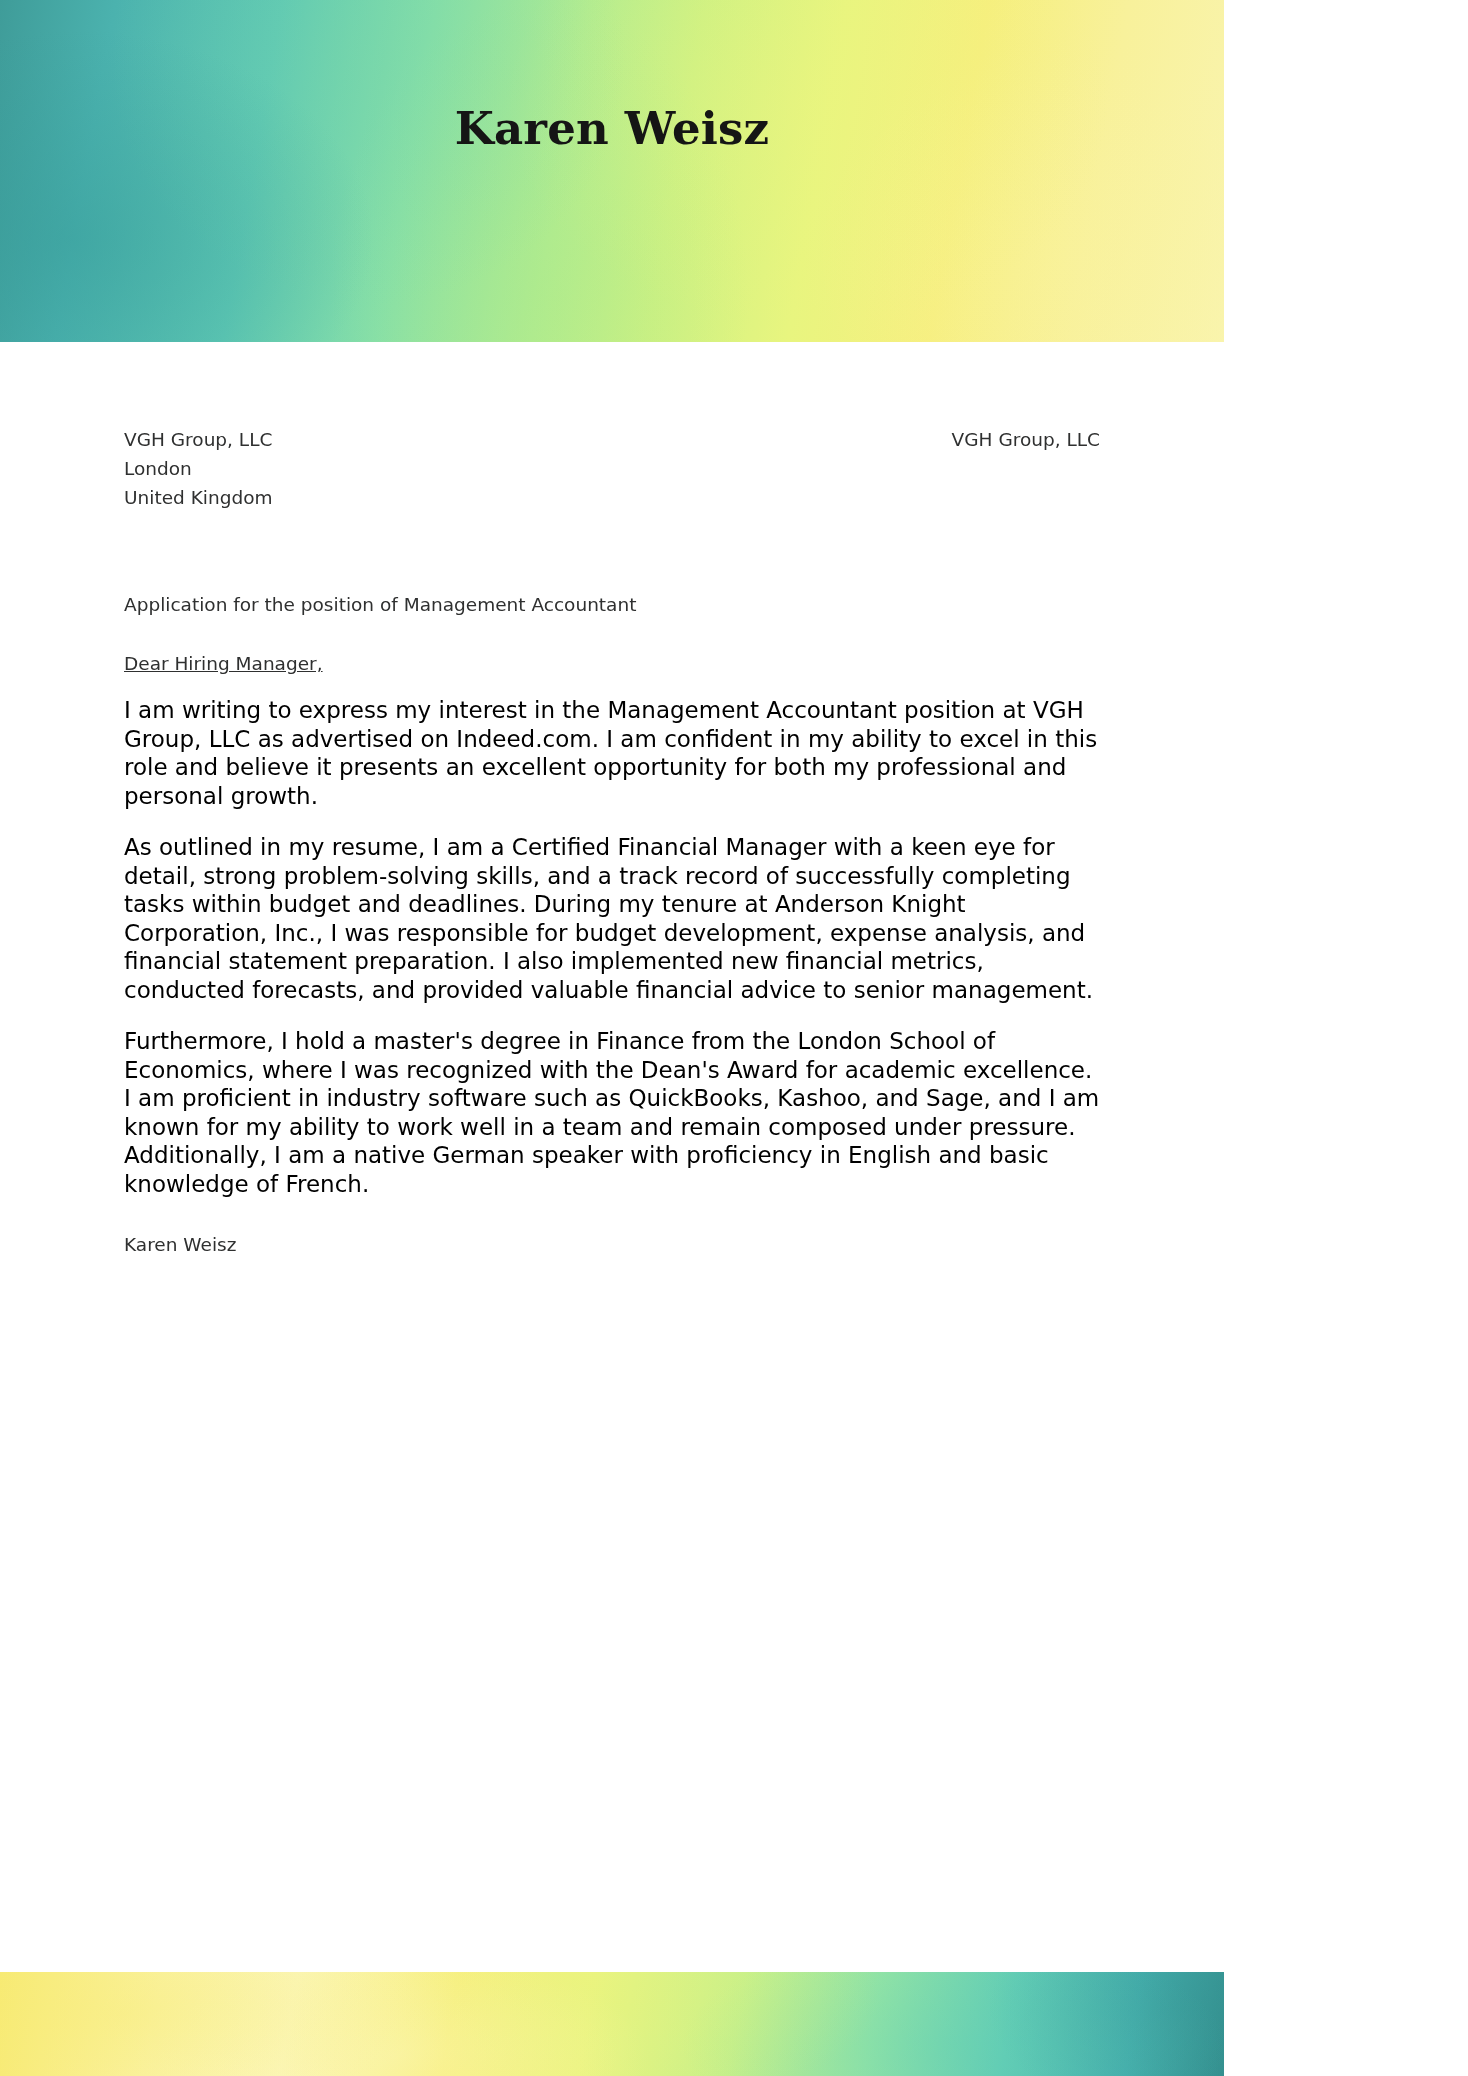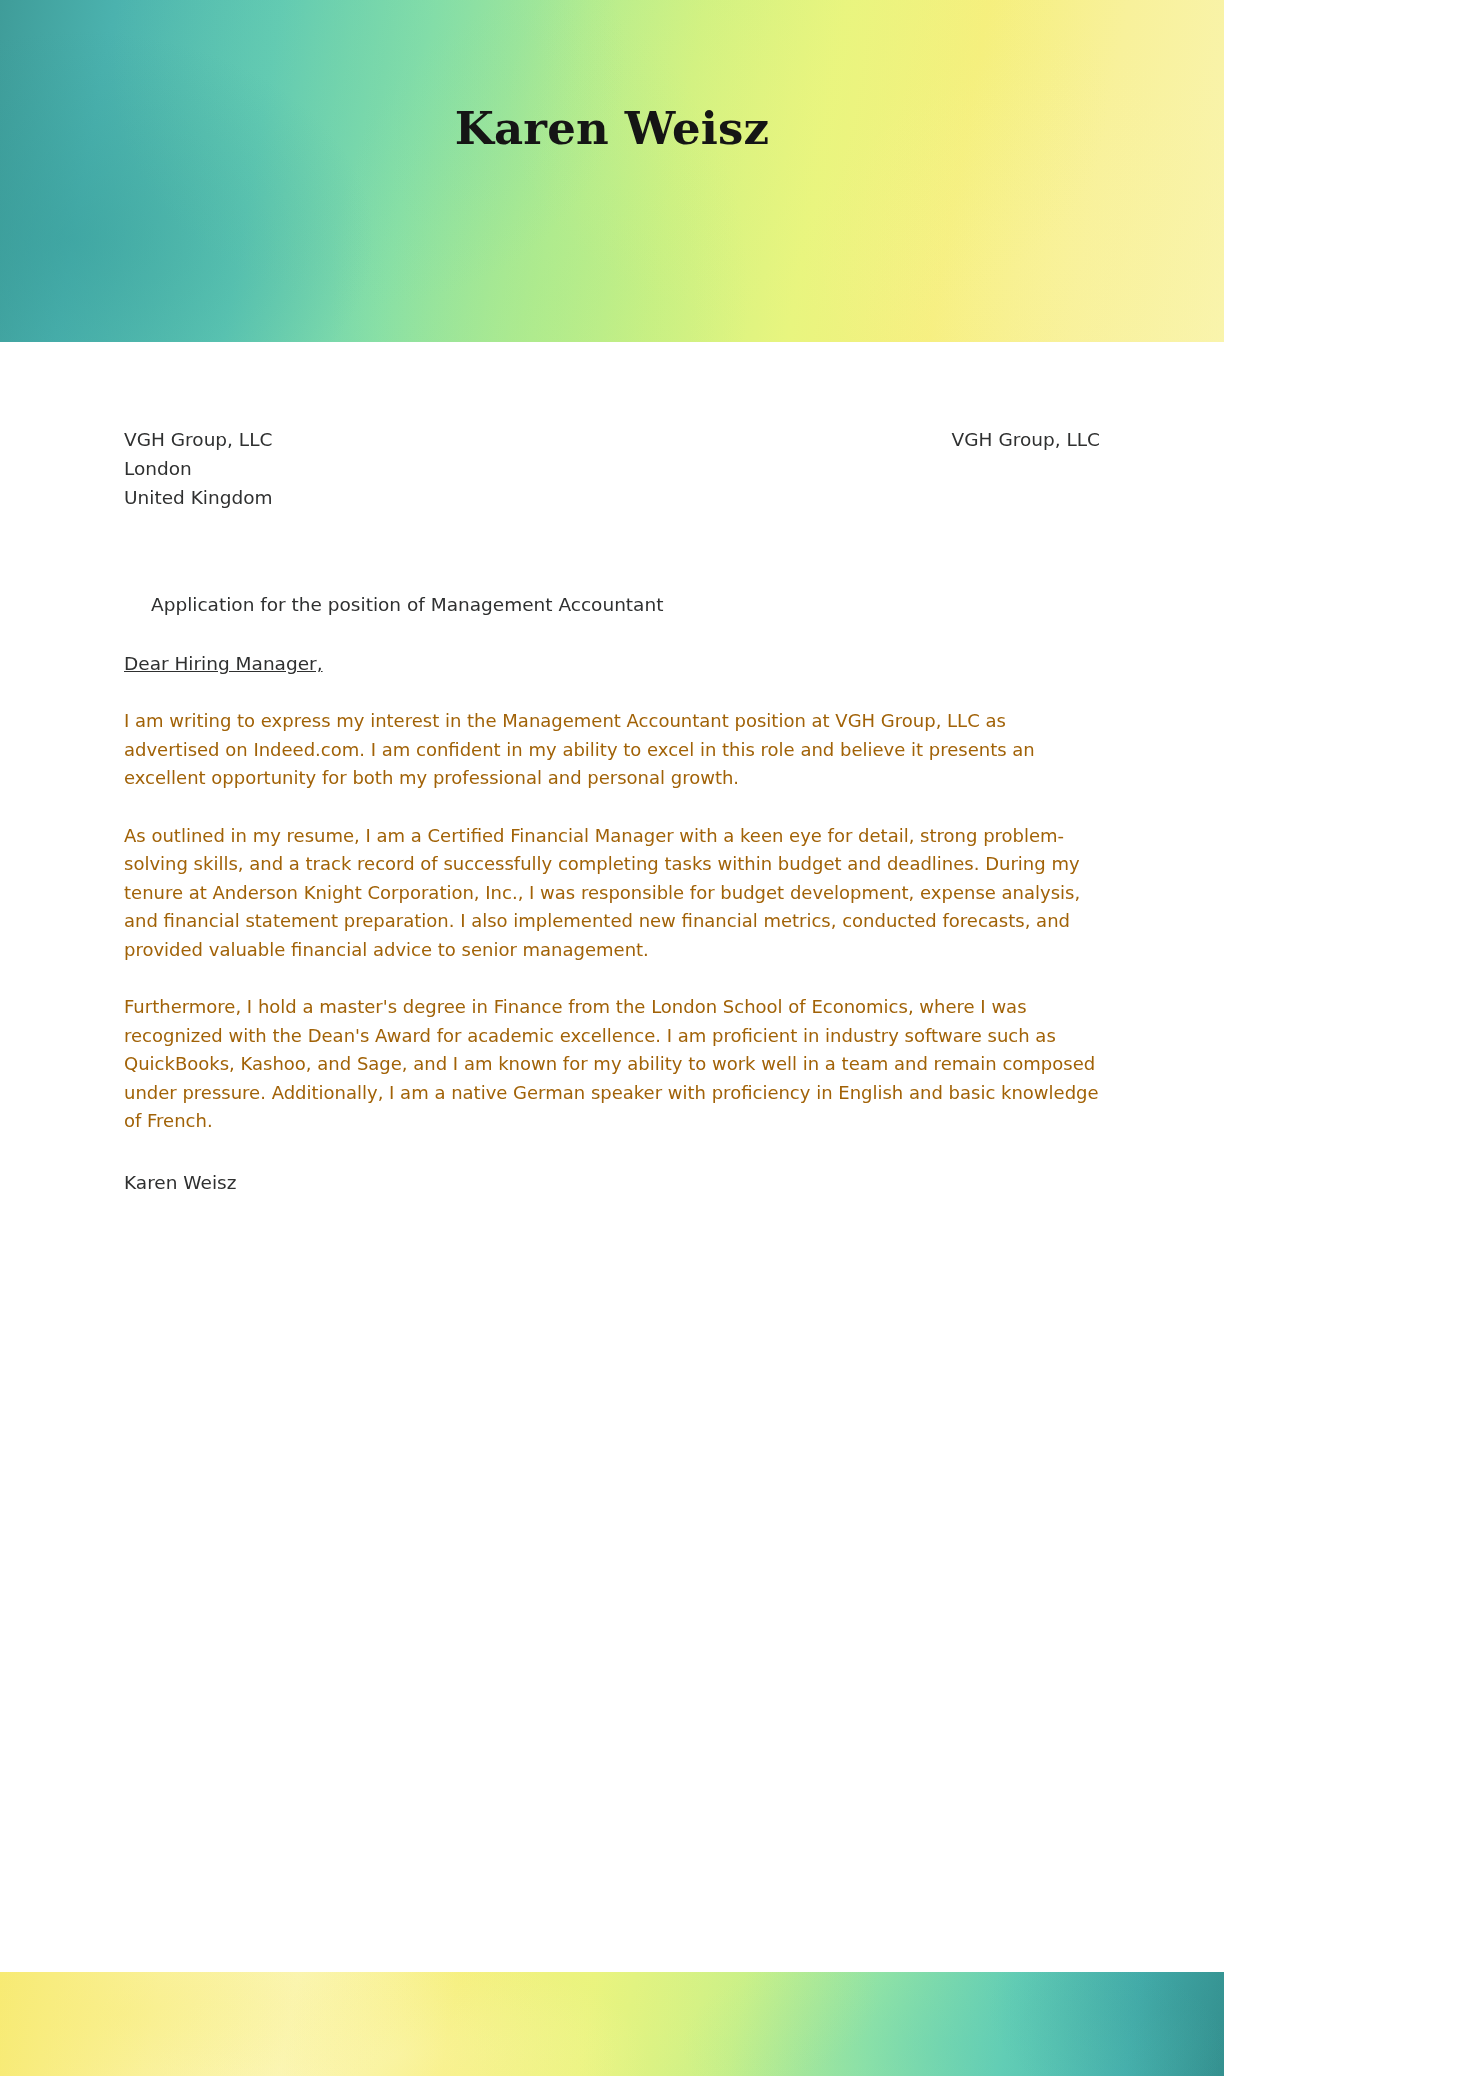--- a/index.html
+++ b/index.html
@@ -110,36 +110,35 @@
   }
 
   .meta-date {
     font-weight: bold;
     color: #232424;
     letter-spacing: 0.1px;
   }
 
   .meta-subject {
     color: #2f3030;
-    margin-left: 27px;
   }
 
   .salutation {
     margin-top: 30px;
     font-size: 18.5px;
     line-height: 29px;
     color: #2f3030;
     text-decoration: underline;
   }
 
   .paragraph {
-    margin-top: 29px;
-    font-size: 18px;
+    margin-top: 18px;
+    font-size: 23px;
     line-height: 28.5px;
-    color: #a16207;
+    color: #000000;
     max-width: 1222px;
     text-align: left;
   }
 
   .closing {
     margin-top: 32px;
     font-size: 18.5px;
     line-height: 29px;
     color: #2f3030;
   }

